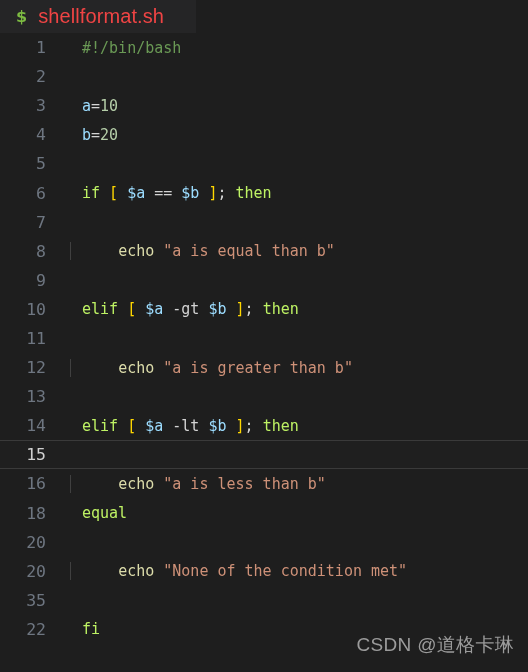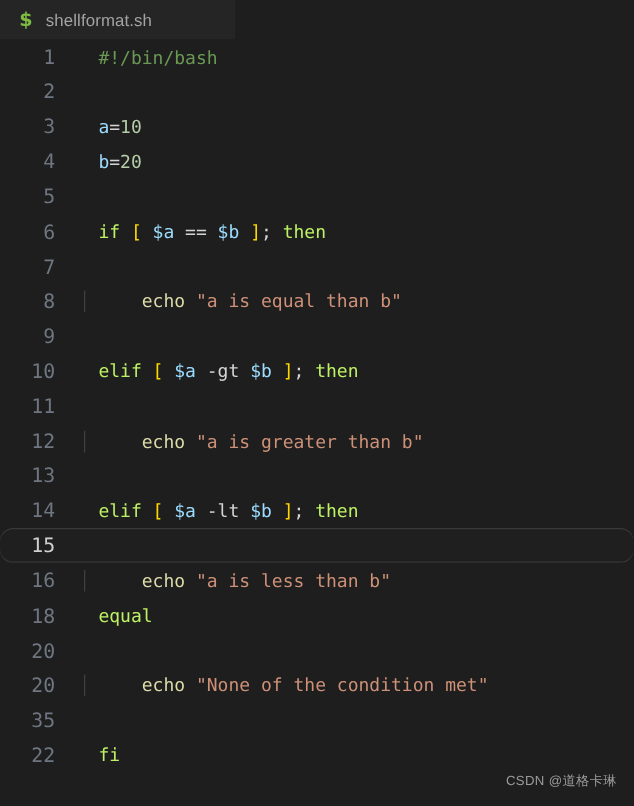--- a/index.html
+++ b/index.html
@@ -46,23 +46,23 @@
   }
   #dollar-icon {
     color: #7DBB42;
     font-family: "DejaVu Sans", sans-serif;
     font-weight: bold;
     font-size: 16px;
     line-height: 1;
     margin-right: 11px;
   }
   #tab-title {
-    color: #a3a3a3;
+    color: #ef4444;
     font-family: "Liberation Sans", sans-serif;
-    font-size: 14px;
+    font-size: 20px;
     letter-spacing: 0.1px;
     white-space: nowrap;
   }
 
   
   #editor {
     position: relative;
     height: 639px;
     background: #1e1e1e;
     overflow: hidden;
@@ -70,21 +70,20 @@
   .line {
     position: relative;
     height: 29.1px;
     display: flex;
     align-items: center;
     white-space: pre;
   }
   .line.active {
     background: #1f1f1f;
     box-shadow: inset 0 1px 0 0 #3a3a3a, inset 0 -1px 0 0 #3a3a3a;
-    border-radius: 11px;
   }
   .lineno {
     width: 62px;
     flex: 0 0 62px;
     text-align: right;
     padding-right: 16px;
     box-sizing: border-box;
     color: #6e7681;
     font-family: "DejaVu Sans Mono", monospace;
     font-size: 16.5px;
@@ -124,21 +123,21 @@
   .tk-brk     { color: #FFD700; }
   .tk-op      { color: #d4d4d4; }
 
   
   #watermark {
     position: absolute;
     right: 14px;
     bottom: 14px;
     color: #9b9b9b;
     font-family: "Liberation Sans", sans-serif;
-    font-size: 11px;
+    font-size: 19px;
     letter-spacing: 0.3px;
     pointer-events: none;
   }
 </style>
 </head>
 <body>
 
 <div id="titlebar">
   <div id="tab"></div>
   <div id="titlebar-rest"></div>

